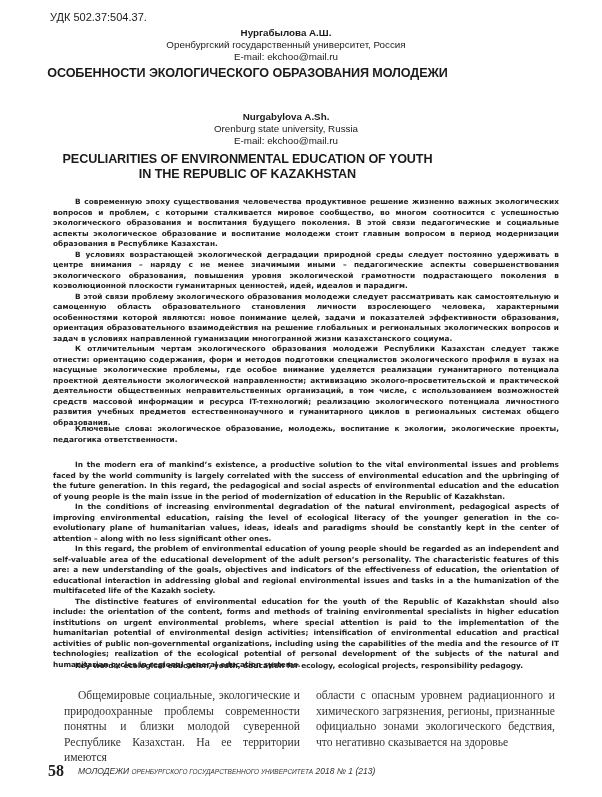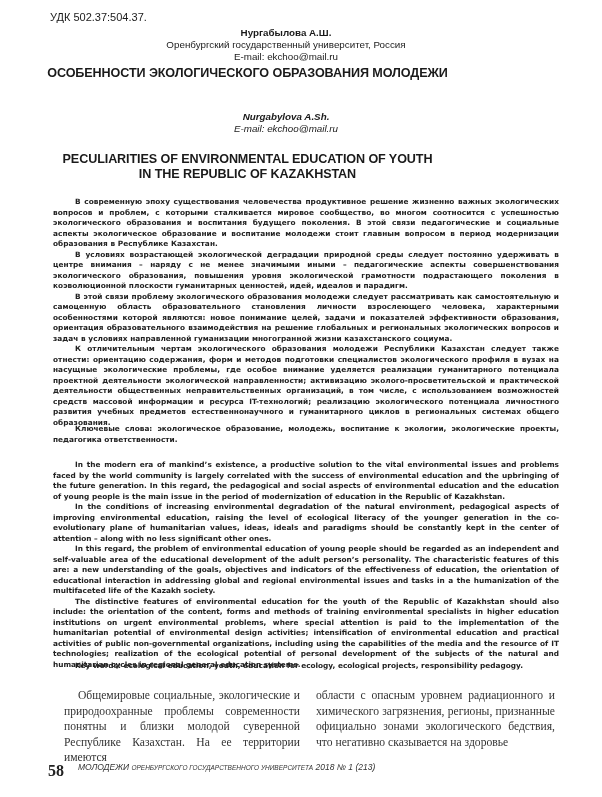--- a/index.html
+++ b/index.html
@@ -4,21 +4,21 @@
 <style>
   html, body { margin: 0; padding: 0; background: #ffffff; }
   body { width: 602px; height: 797px; position: relative; overflow: hidden; color: #1a1a1a; }
   .sans { font-family: "Liberation Sans", "DejaVu Sans", sans-serif; }
   .serif { font-family: "Liberation Serif", "DejaVu Serif", serif; }
 
   .udk { position: absolute; left: 50px; top: 11px; font-size: 11px; }
   .author-block { position: absolute; left: 0; width: 572px; text-align: center; font-size: 9.8px; line-height: 12px; }
   .author-block .name { font-weight: bold; }
   .ru-author { top: 27px; }
-  .en-author { top: 111px; font-style: italic; }
+  .en-author { top: 111px; }
 
   .title { position: absolute; left: 0; width: 495px; text-align: center; font-weight: bold; font-size: 12.6px; line-height: 15px; letter-spacing: -0.1px; }
   .ru-title { top: 66px; }
   .en-title { top: 152px; }
 
   .abstract { position: absolute; left: 53px; width: 506px; font-size: 7.9px; line-height: 10.5px; font-weight: bold; text-align: justify; color: #222; }
   .abstract p { margin: 0; text-indent: 22px; }
   .ru-abstract { top: 197px; font-family: "DejaVu Sans", sans-serif; font-size: 7.35px; letter-spacing: 0.05px; }
   .en-abstract { top: 460px; font-family: "DejaVu Sans", sans-serif; font-size: 7.35px; }
 
@@ -26,21 +26,21 @@
   .keywords p { margin: 0; text-indent: 22px; }
   .ru-keywords { top: 424px; }
   .en-keywords { top: 661px; }
 
   .col { position: absolute; top: 688px; width: 236px; font-size: 11.6px; line-height: 15.6px; text-align: justify; color: #333; }
   .col p { margin: 0; }
   .col-left { left: 64px; }
   .col-left p { text-indent: 14px; }
   .col-right { left: 316px; width: 239px; }
 
-  .footer { position: absolute; top: 762px; left: 48px; display: flex; align-items: flex-start; gap: 14px; }
+  .footer { position: absolute; top: 762px; left: 48px; display: flex; align-items: center; gap: 14px; }
   .page-num { font-family: "Liberation Serif", serif; font-weight: bold; font-size: 16px; color: #222; }
   .journal { font-family: "Liberation Sans", sans-serif; font-style: italic; font-size: 8.5px; color: #333; }
   .journal .sc { font-size: 6.5px; text-transform: uppercase; }
 </style>
 </head>
 <body>
 
 <div class="udk sans">УДК 502.37:504.37.</div>
 
 <div class="author-block ru-author sans">
@@ -48,20 +48,21 @@
   <div>Оренбургский государственный университет, Россия</div>
   <div>E-mail: ekchoo@mail.ru</div>
 </div>
 
 <div class="title ru-title sans">
   <div>ОСОБЕННОСТИ ЭКОЛОГИЧЕСКОГО ОБРАЗОВАНИЯ МОЛОДЕЖИ</div>
 </div>
 
 <div class="author-block en-author sans">
   <div class="name">Nurgabylova A.Sh.</div>
+  <div>Orenburg state university, Russia</div>
   <div>E-mail: ekchoo@mail.ru</div>
 </div>
 
 <div class="title en-title sans">
   <div>PECULIARITIES OF ENVIRONMENTAL EDUCATION OF YOUTH</div>
   <div>IN THE REPUBLIC OF KAZAKHSTAN</div>
 </div>
 
 <div class="abstract ru-abstract">
   <p>В современную эпоху существования человечества продуктивное решение жизненно важных экологических вопросов и проблем, с которыми сталкивается мировое сообщество, во многом соотносится с успешностью экологического образования и воспитания будущего поколения. В этой связи педагогические и социальные аспекты экологическое образование и воспитание молодежи стоит главным вопросом в период модернизации образования в Республике Казахстан.</p>

